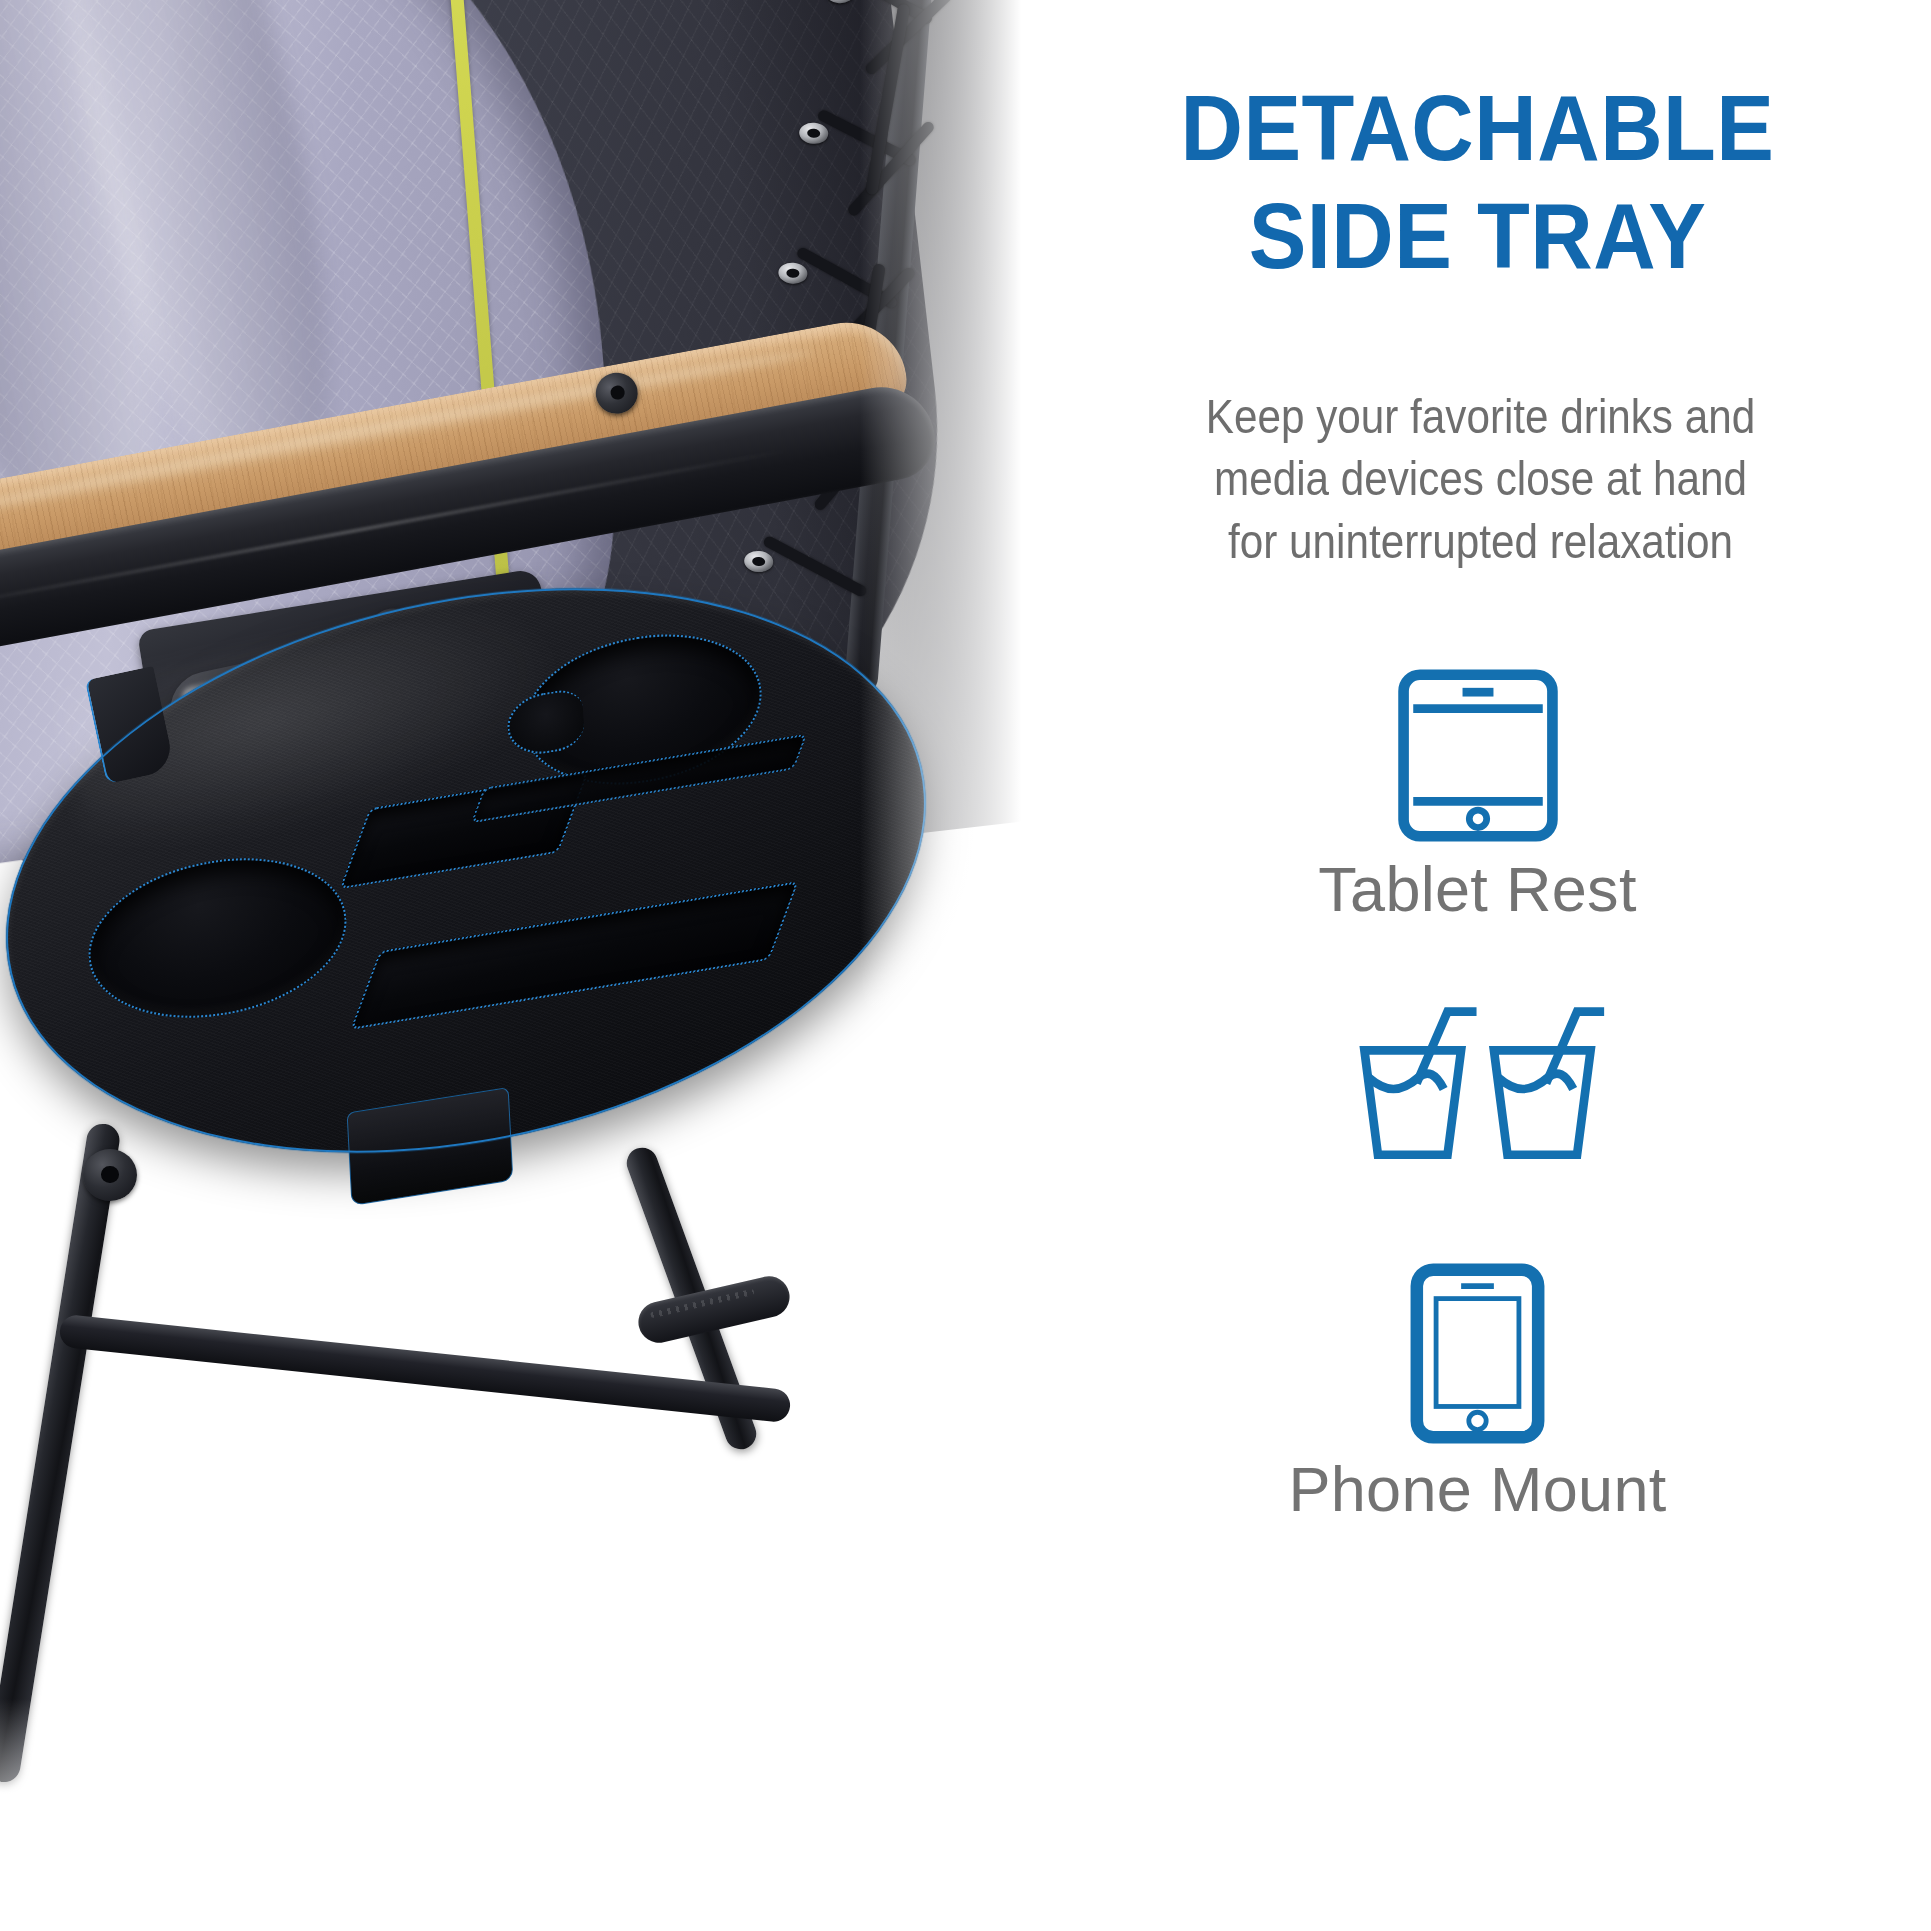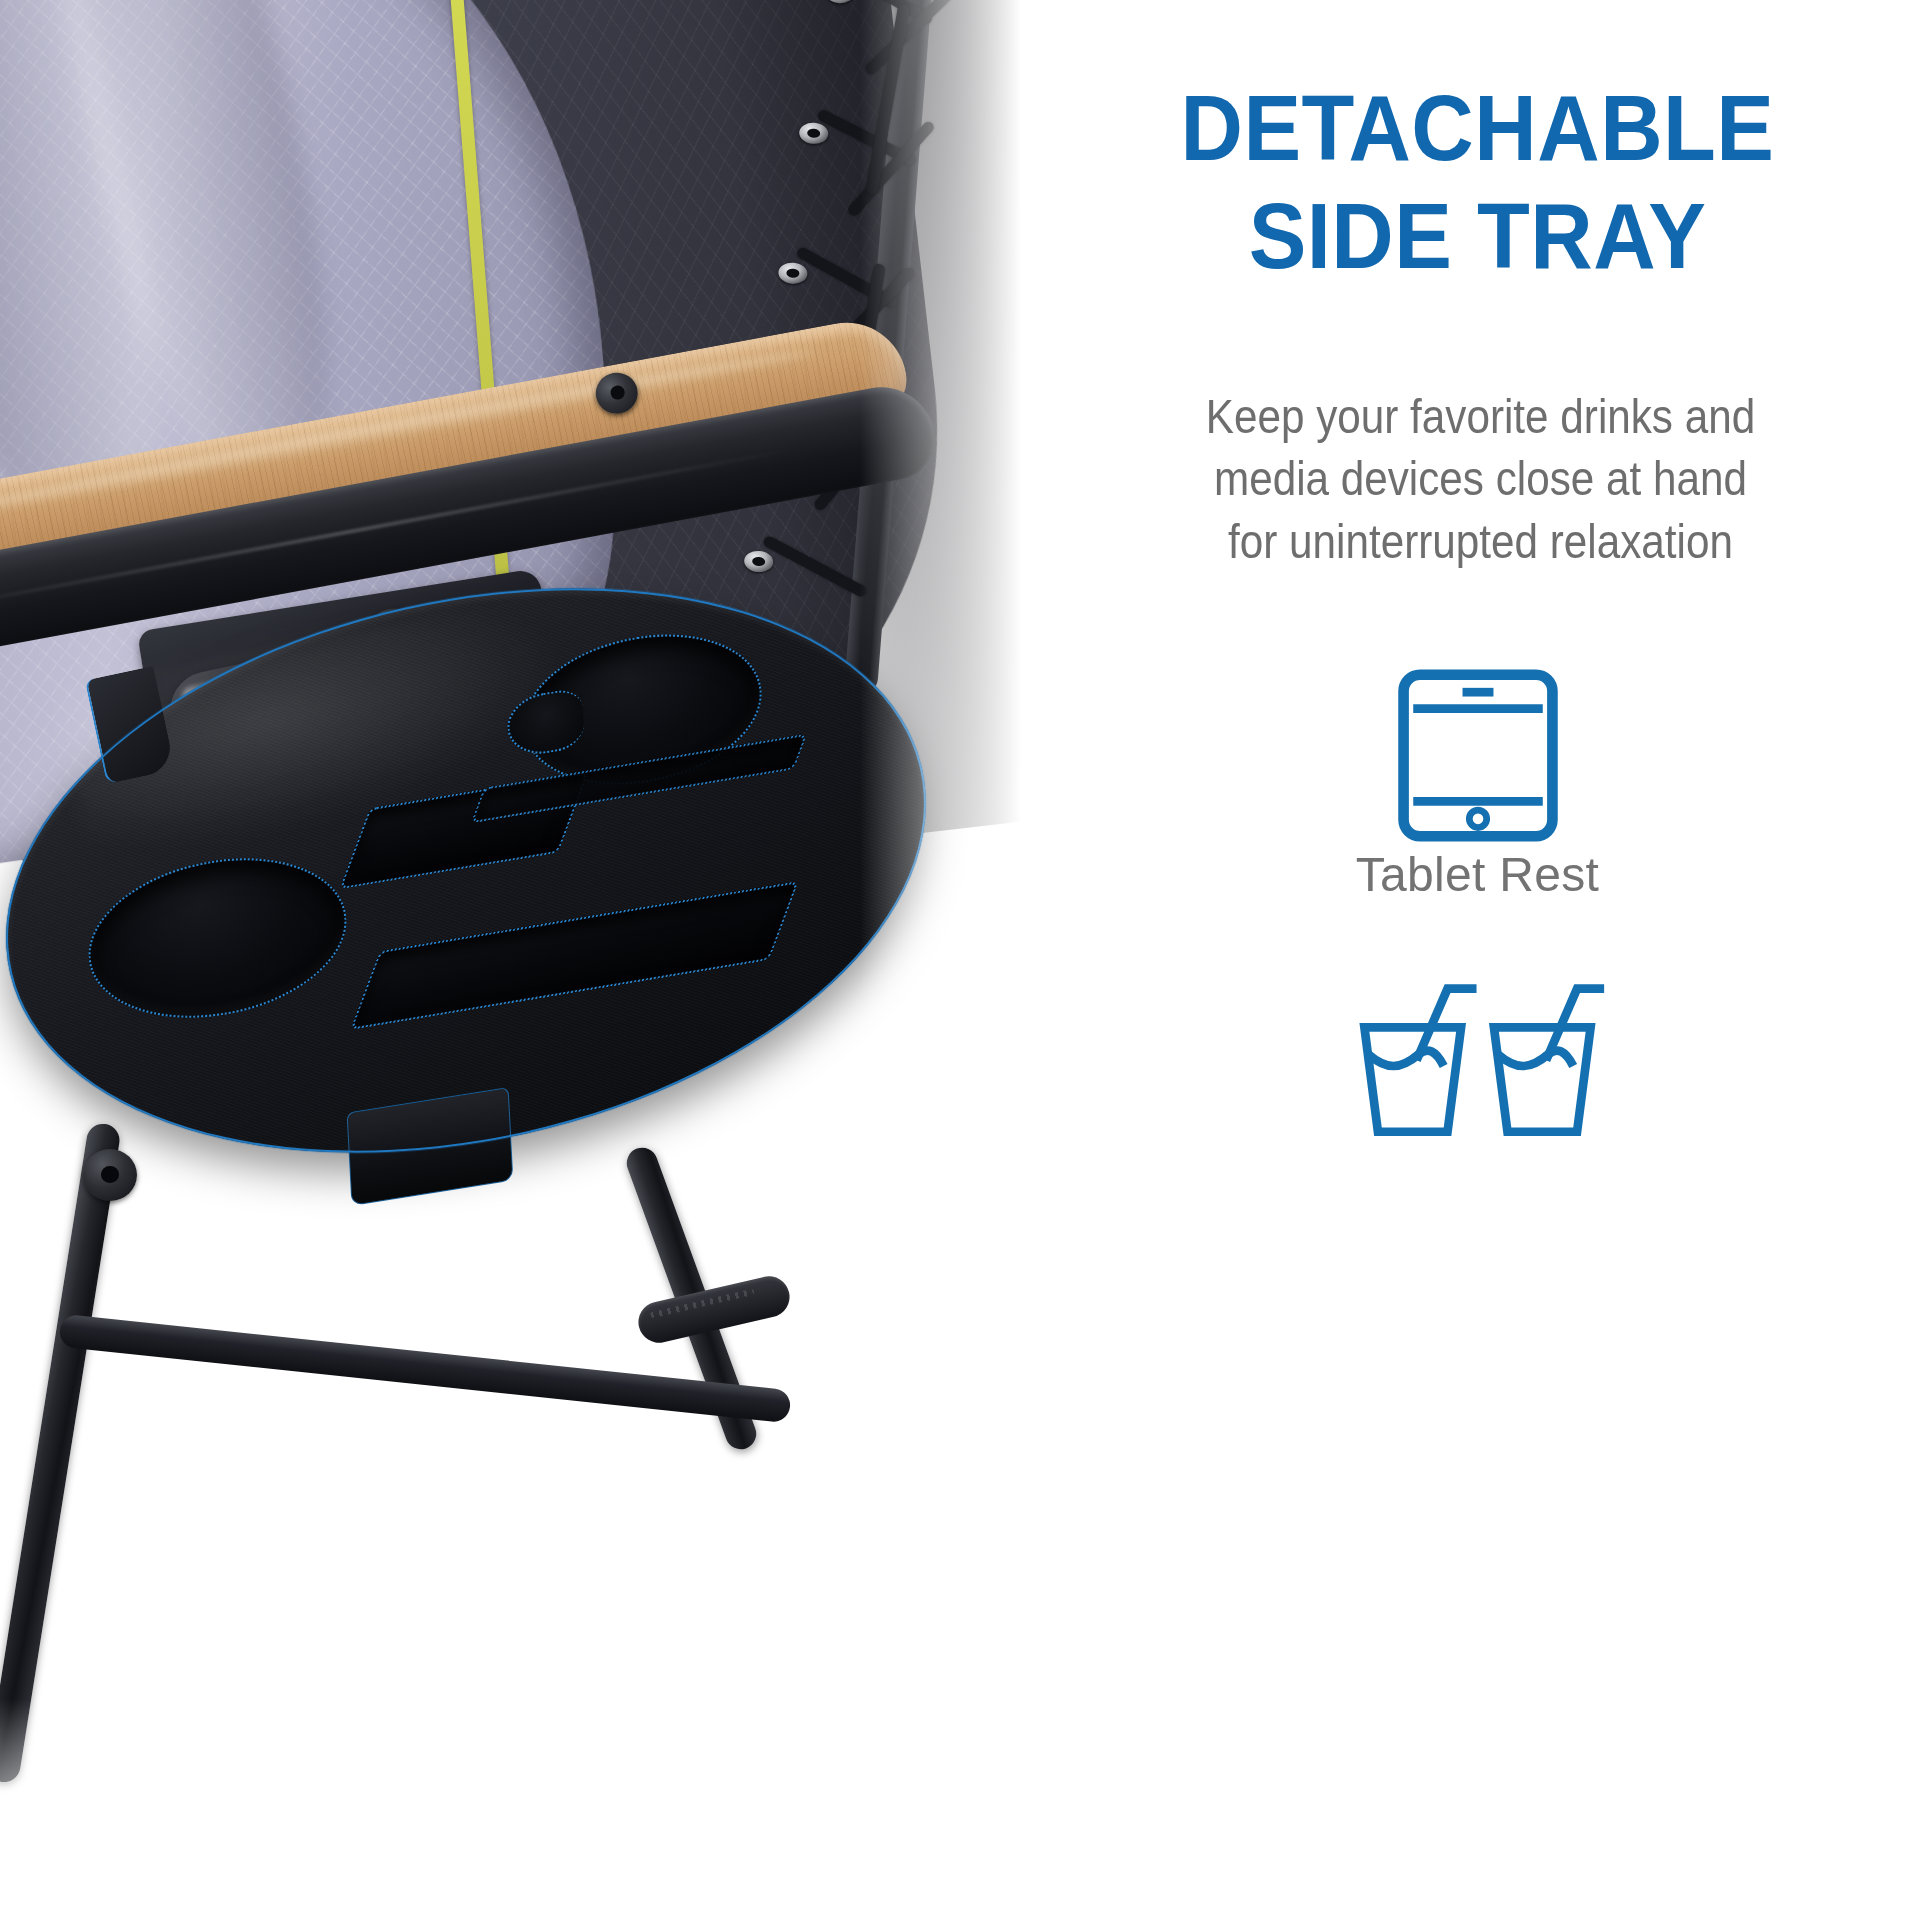--- a/index.html
+++ b/index.html
@@ -284,22 +284,22 @@
     position:absolute; left:37px; top:386px; width:801px;
     text-align:center; color:#6e6e6e;
     font-size:48px; line-height:1.30; font-weight:400;
     white-space:pre-line;
     transform:scaleX(.88); transform-origin:50% 0;
   }
 
   .features { position:absolute; left:0; top:666px; width:869px; }
   .feature  { width:100%; text-align:center; }
   .f-icon   { display:block; margin:0 auto; }
-  .f-label  { display:block; margin-top:2px; color:#737373;
-              font-size:48px; font-weight:400; letter-spacing:0.3px; }
+  .f-label  { display:block; margin-top:8px; color:#737373;
+              font-size:63px; font-weight:400; letter-spacing:0.3px; }
   .sp-a { height:75px; }
   .sp-b { height:83px; }
 </style>
 </head>
 <body>
 
 <div id="stage">
 
   <div id="photo">
 
@@ -410,17 +410,26 @@
             <path d="M72 86 L104 12 H134"></path>
             <path d="M152 52 H252 L238 160 H166 Z"></path>
             <path d="M156 80 q14 12 26 12 t26 -12 t26 12 v-0"></path>
             <path d="M206 86 L238 12 H266"></path>
           </g>
         </svg>
       </div>
 
       <div class="sp-b"></div>
 
+      <div class="feature">
+        <svg class="f-icon" width="145" height="183" viewBox="0 0 150 190">
+          <rect x="12" y="8" width="126" height="174" rx="17" ry="17" fill="none" stroke="#1470b0" stroke-width="13"></rect>
+          <rect x="32" y="38" width="86" height="112" fill="none" stroke="#1470b0" stroke-width="5"></rect>
+          <line x1="58" y1="25" x2="92" y2="25" stroke="#1470b0" stroke-width="6"></line>
+          <circle cx="75" cy="165" r="9" fill="none" stroke="#1470b0" stroke-width="5"></circle>
+        </svg>
+        <span class="f-label">Phone Mount</span>
+      </div>
 
     </div>
   </div>
 </div>
 
 
 </body></html>

